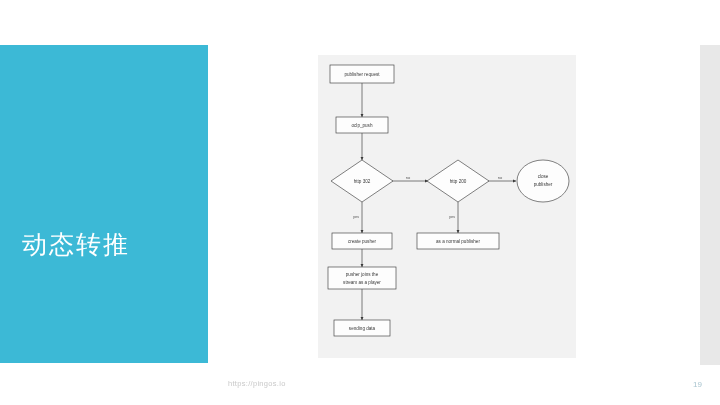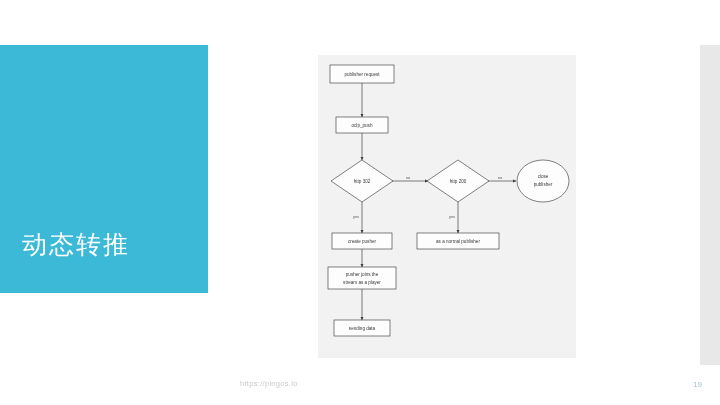--- a/index.html
+++ b/index.html
@@ -14,21 +14,21 @@
     overflow: hidden;
     font-family: "Liberation Sans", sans-serif;
   }
 
   
   .title-panel {
     position: absolute;
     left: 0;
     top: 45px;
     width: 208px;
-    height: 248px;
+    height: 318px;
     background: #3cb9d6;
   }
   .title-text {
     position: absolute;
     left: 22px;
     top: 183px;
     font-size: 25px;
     letter-spacing: 2px;
     color: #ffffff;
     font-family: "DejaVu Sans", sans-serif;
@@ -86,21 +86,21 @@
   }
   .edge-line {
     stroke: #5a5a5a;
     stroke-width: 0.8;
     fill: none;
   }
 
   
   .footer-url {
     position: absolute;
-    left: 240px;
+    left: 228px;
     top: 379px;
     font-size: 7.5px;
     color: #c9c9c9;
     letter-spacing: 0.3px;
     white-space: nowrap;
   }
   .page-number {
     position: absolute;
     left: 693px;
     top: 380px;

